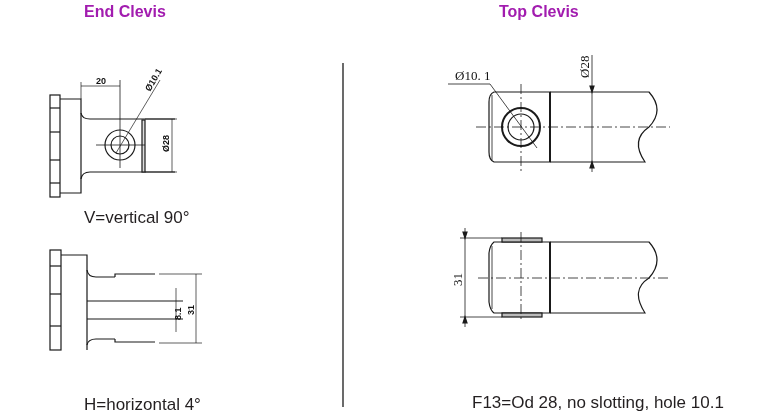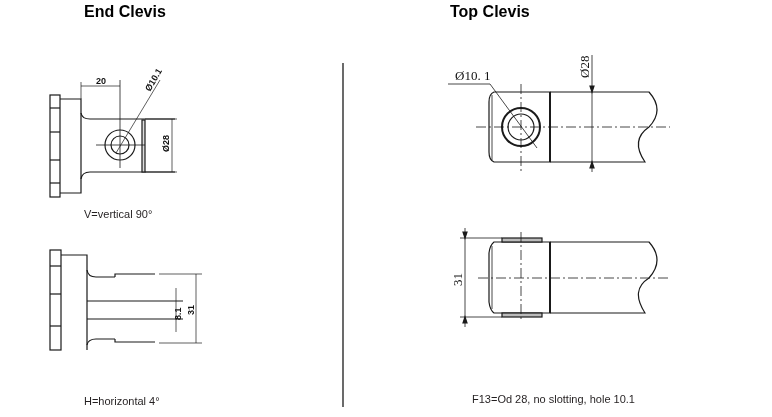--- a/index.html
+++ b/index.html
@@ -1,28 +1,28 @@
 <!DOCTYPE html>
 <html><head>
 <meta charset="utf-8">
 <style>
   html, body { margin: 0; padding: 0; background: #ffffff; }
   body { width: 772px; height: 417px; position: relative; overflow: hidden;
          font-family: "Liberation Sans", sans-serif; color: #231f20; }
-  .title { position: absolute; top: 3px; font-size: 16px; font-weight: bold; color: #000000; }
-  .caption { position: absolute; font-size: 11px; color: #231f20; }
+  .title { position: absolute; top: 3px; font-size: 16px; font-weight: bold; color: #a21caf; }
+  .caption { position: absolute; font-size: 17px; color: #231f20; }
   svg { position: absolute; left: 0; top: 0; }
   .dimtext { font-family: "Liberation Sans", sans-serif; font-size: 9px; font-weight: bold; fill: #111; }
   .dimtext-serif { font-family: "Liberation Serif", serif; font-size: 13px; fill: #111; }
 </style>
 </head>
 <body>
 
 <div class="title" style="left:84px;">End Clevis</div>
-<div class="title" style="left:450px;">Top Clevis</div>
+<div class="title" style="left:499px;">Top Clevis</div>
 
 <svg width="772" height="417" viewBox="0 0 772 417">
   <g stroke="#1a1a1a" fill="none" stroke-width="1.2">
 
     <g>
 
       <rect x="50" y="95" width="10" height="102"></rect>
       <line x1="50" y1="108" x2="60" y2="108"></line>
       <line x1="50" y1="132" x2="60" y2="132"></line>
       <line x1="50" y1="160" x2="60" y2="160"></line>

